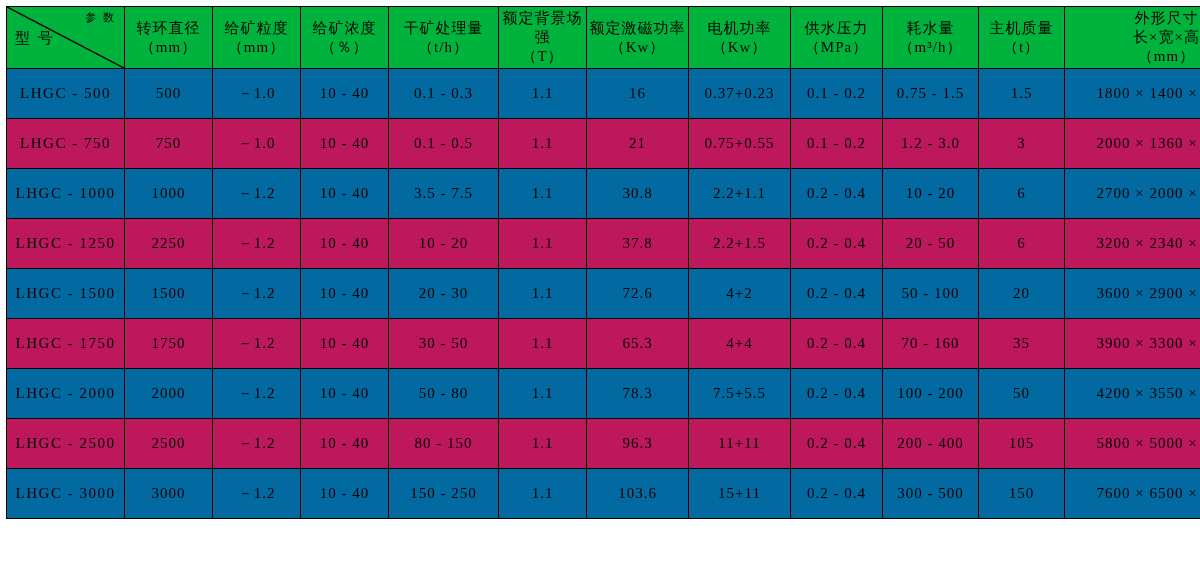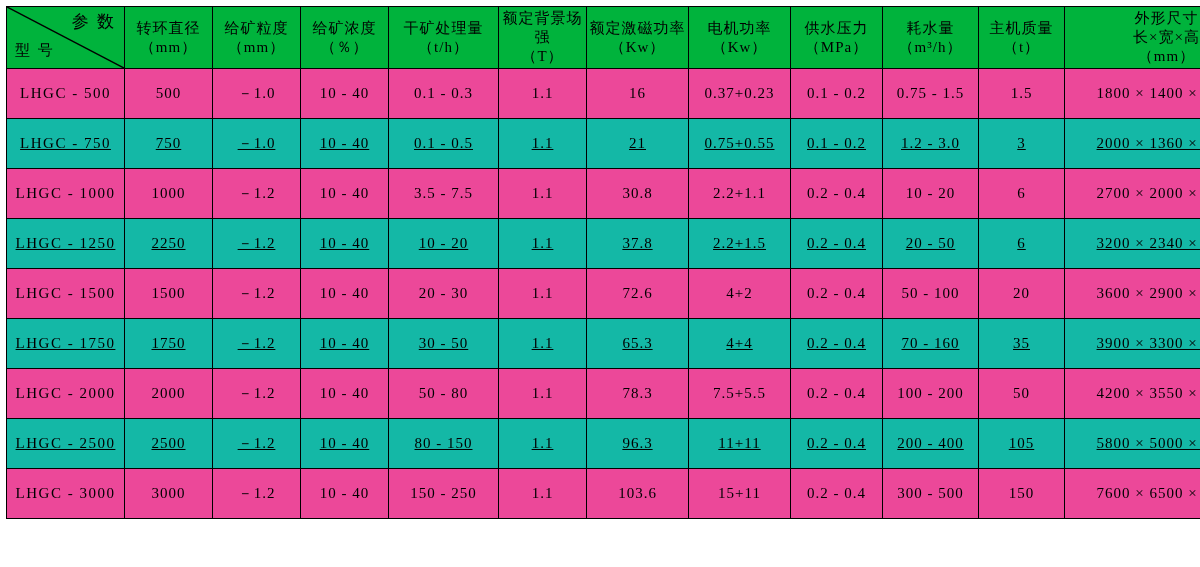--- a/index.html
+++ b/index.html
@@ -56,39 +56,38 @@
   th.corner .diag {
     position: absolute;
     left: 0; top: 0;
     width: 100%;
     height: 100%;
   }
   th.corner .param {
     position: absolute;
     top: 4px;
     right: 8px;
-    font-size: 17px;
+    font-size: 11px;
     letter-spacing: 2px;
   }
   th.corner .model {
     position: absolute;
-    bottom: 8px;
+    bottom: 20px;
     left: 8px;
     font-size: 15px;
     letter-spacing: 2px;
   }
   tbody tr {
     height: 50px;
   }
   tbody tr.alt td {
-    background: #14b8a6;
-    text-decoration: underline;
+    background: #be185d;
   }
   tbody tr.plain td {
-    background: #ec4899;
+    background: #0369a1;
   }
   tbody td {
     font-size: 15px;
     letter-spacing: 1px;
   }
   tbody td.model-cell {
     font-size: 15px;
     letter-spacing: 1.5px;
   }
   .note {

